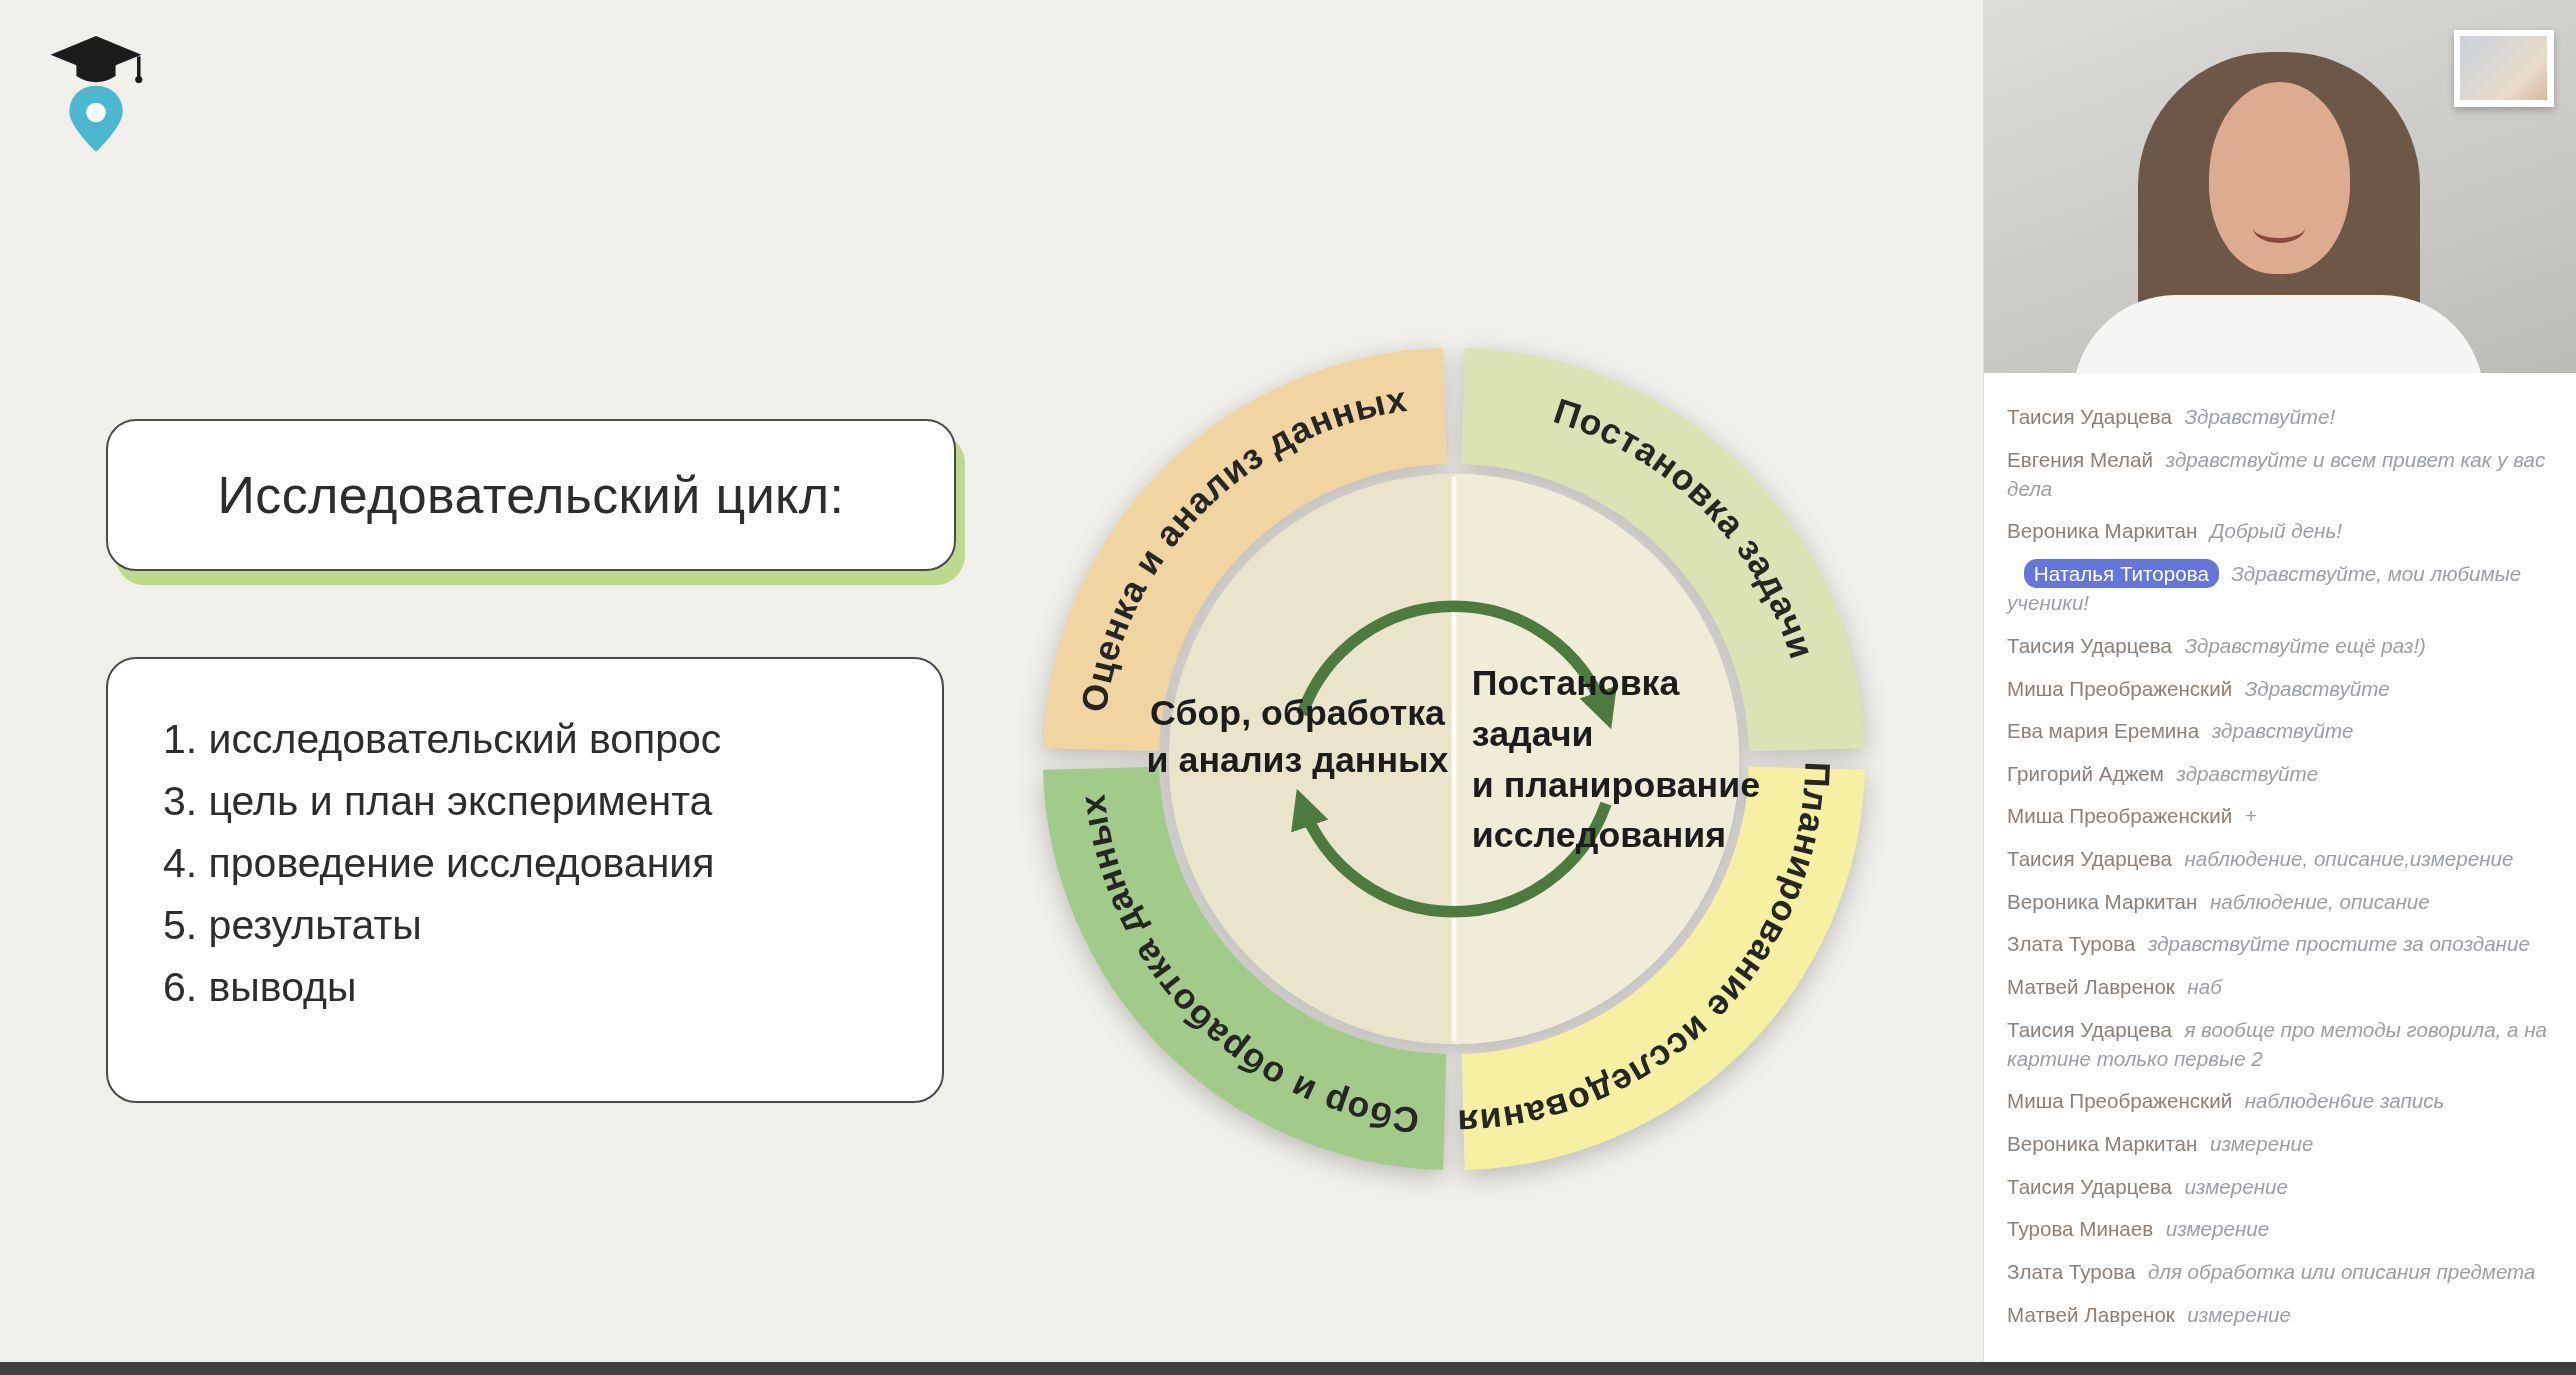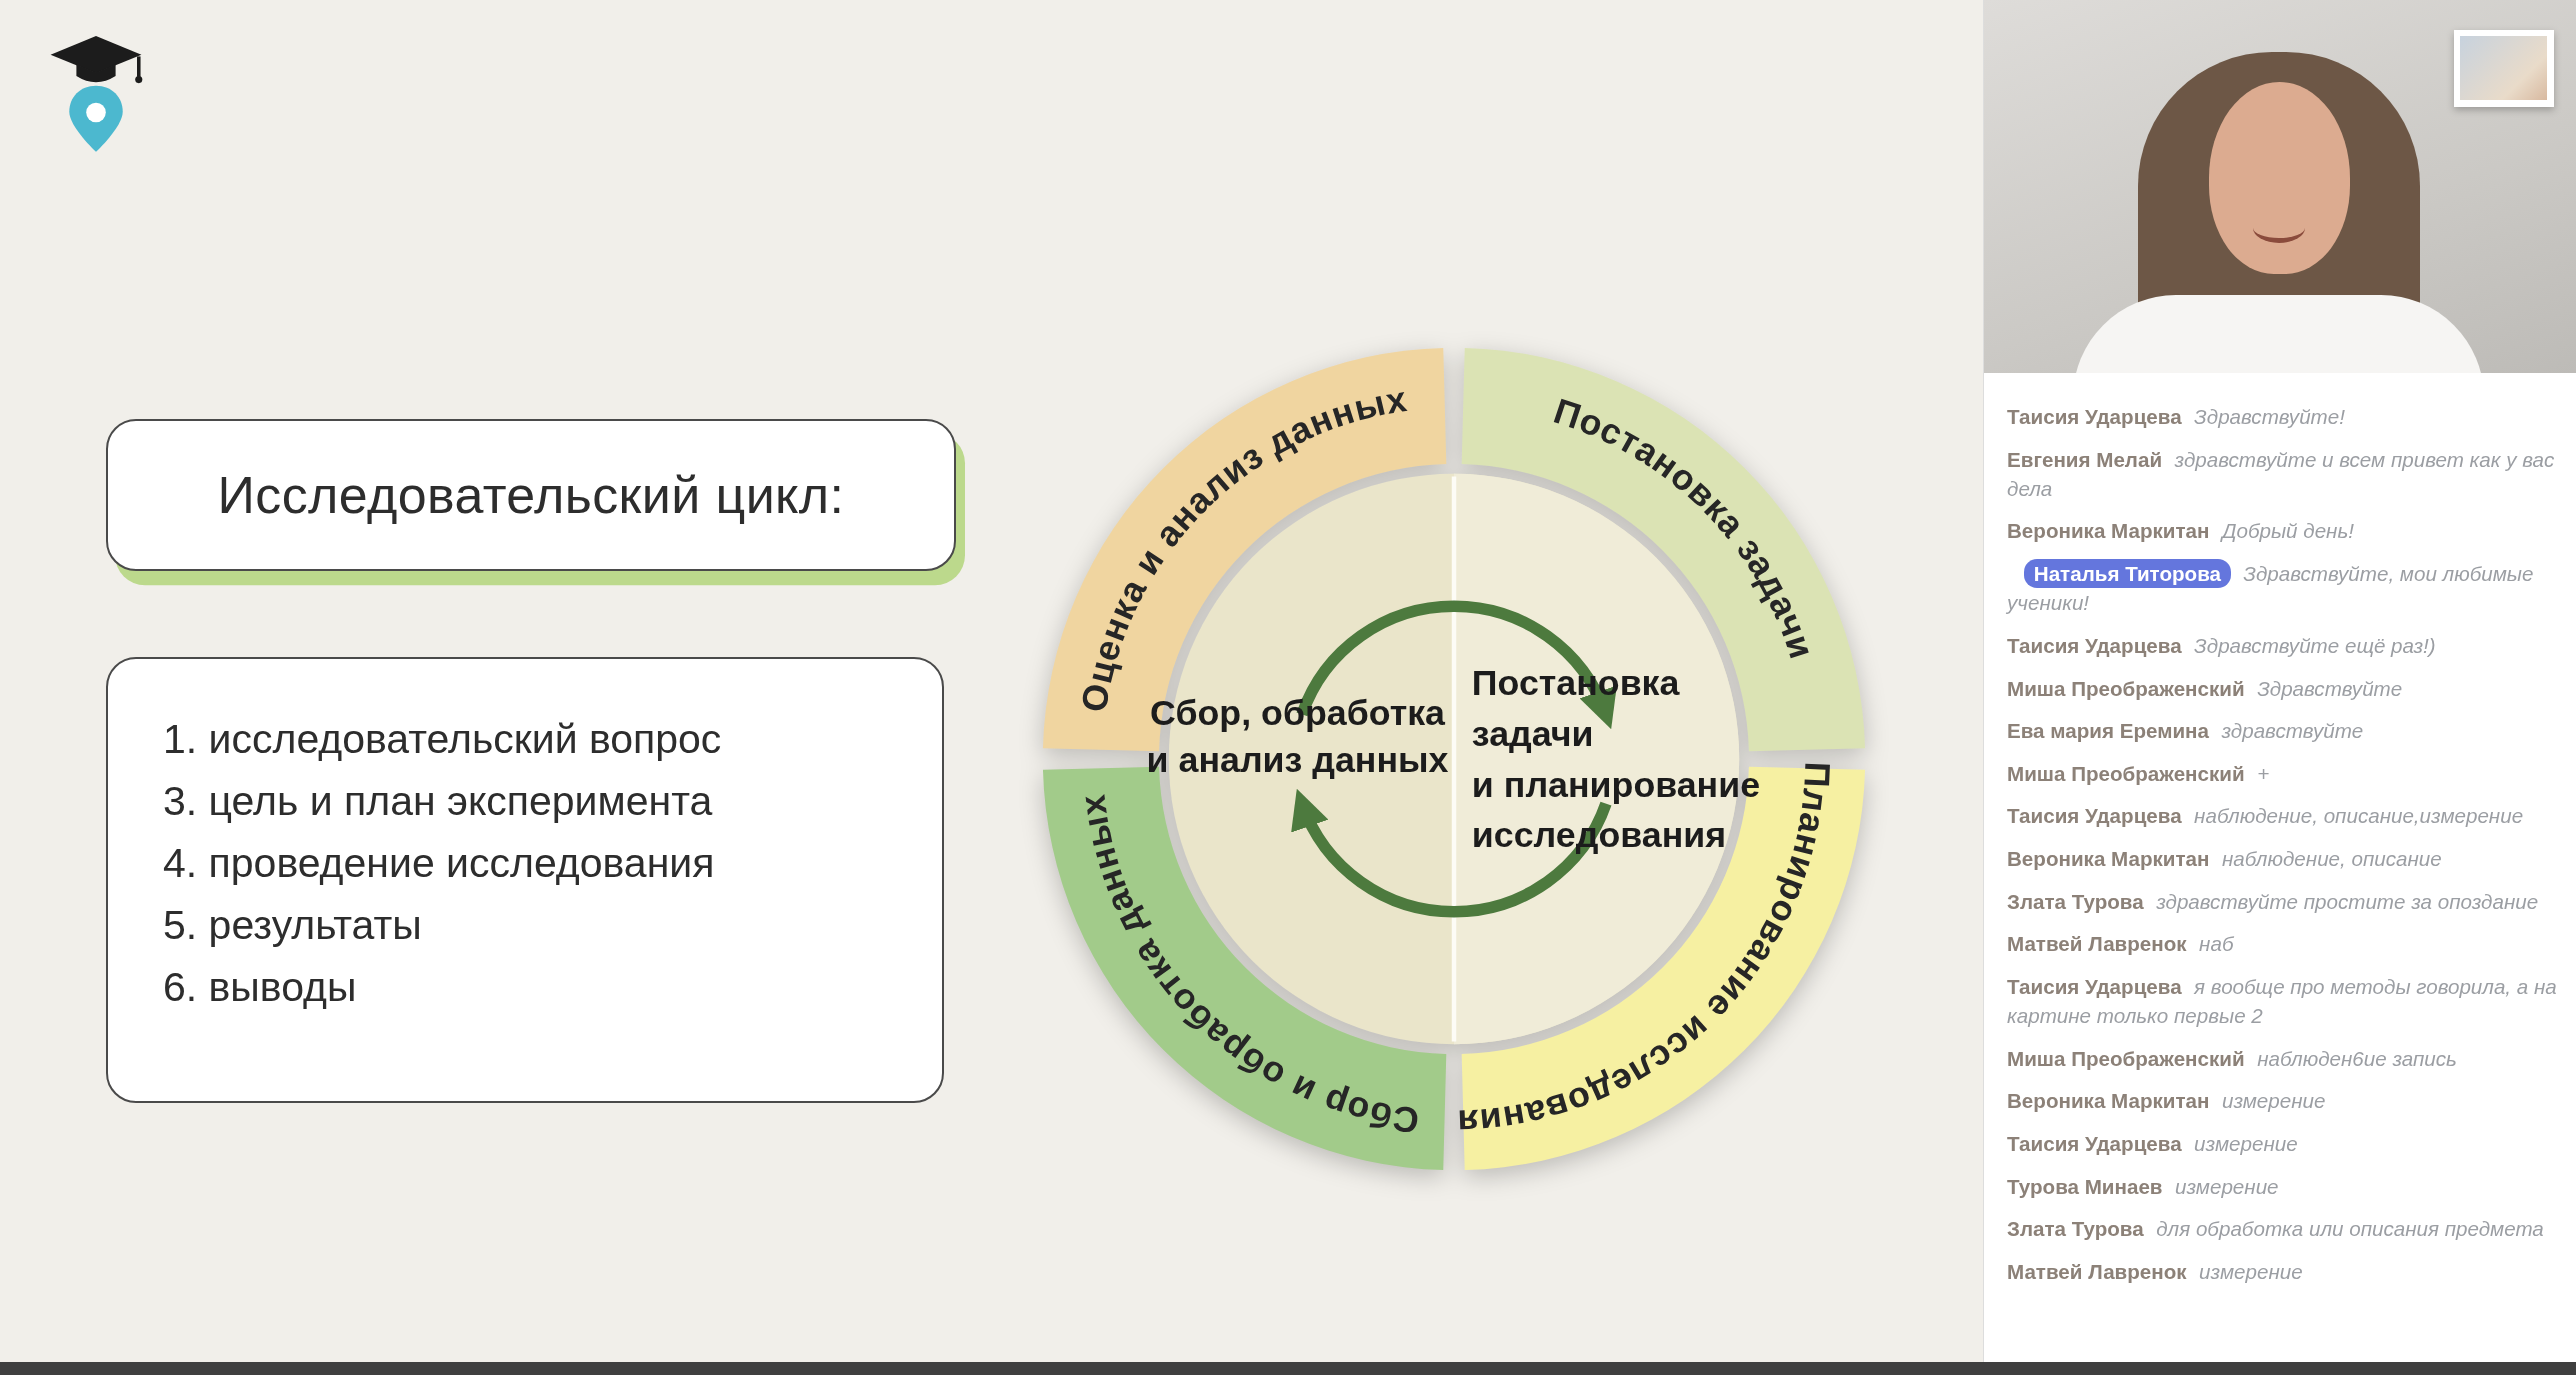--- a/index.html
+++ b/index.html
@@ -53,21 +53,21 @@
     position:absolute; right:22.4px; top:29.5px; width:100px; height:77px;
     background:#ffffff; box-shadow:0 2.7px 7.2px rgba(0,0,0,0.25); padding:6.3px; box-sizing:border-box;
   }
   .frame-inner { width:100%; height:100%; background:linear-gradient(135deg,#c7d2de 0%, #e9dbc9 70%, #d8b9a0 100%); }
 
   .chat {
     position:absolute; top:373px; left:0; right:0; bottom:14.3px;
     padding:29px 16px 0 23px; overflow:hidden; background:#ffffff;
   }
   .msg { font-size:20.6px; line-height:1.42; margin-bottom:13.4px; }
-  .msg-name { font-weight:700; color:#8c8178; margin-right:12.5px; }
+  .msg-name { font-weight:400; color:#8c8178; margin-right:12.5px; }
   .msg-name.hl { background:#6476dd; color:#ffffff; padding:2.7px 9.8px; border-radius:13px;margin-left:17px; }
   .msg-text { color:#9b9ea3;font-style:italic; }
 
   .bottom-bar { position:absolute; left:0; bottom:0; width:2576px; height:14.3px; background:#3f3f3f; z-index:5; }
 </style>
 </head>
 <body>
 
 <div class="app">
 
@@ -156,20 +156,21 @@
     </div>
 
     <div class="chat">
         <div class="msg"><span class="msg-name">Таисия Ударцева</span><span class="msg-text">Здравствуйте!</span></div>
         <div class="msg"><span class="msg-name">Евгения Мелай</span><span class="msg-text">здравствуйте и всем привет как у вас дела</span></div>
         <div class="msg"><span class="msg-name">Вероника Маркитан</span><span class="msg-text">Добрый день!</span></div>
         <div class="msg"><span class="msg-name hl">Наталья Титорова</span><span class="msg-text">Здравствуйте, мои любимые ученики!</span></div>
         <div class="msg"><span class="msg-name">Таисия Ударцева</span><span class="msg-text">Здравствуйте ещё раз!)</span></div>
         <div class="msg"><span class="msg-name">Миша Преображенский</span><span class="msg-text">Здравствуйте</span></div>
         <div class="msg"><span class="msg-name">Ева мария Еремина</span><span class="msg-text">здравствуйте</span></div>
+        <div class="msg"><span class="msg-name">Григорий Аджем</span><span class="msg-text">здравствуйте</span></div>
         <div class="msg"><span class="msg-name">Миша Преображенский</span><span class="msg-text">+</span></div>
         <div class="msg"><span class="msg-name">Таисия Ударцева</span><span class="msg-text">наблюдение, описание,измерение</span></div>
         <div class="msg"><span class="msg-name">Вероника Маркитан</span><span class="msg-text">наблюдение, описание</span></div>
         <div class="msg"><span class="msg-name">Злата Турова</span><span class="msg-text">здравствуйте простите за опоздание</span></div>
         <div class="msg"><span class="msg-name">Матвей Лавренок</span><span class="msg-text">наб</span></div>
         <div class="msg"><span class="msg-name">Таисия Ударцева</span><span class="msg-text">я вообще про методы говорила, а на картине только первые 2</span></div>
         <div class="msg"><span class="msg-name">Миша Преображенский</span><span class="msg-text">наблюден6ие запись</span></div>
         <div class="msg"><span class="msg-name">Вероника Маркитан</span><span class="msg-text">измерение</span></div>
         <div class="msg"><span class="msg-name">Таисия Ударцева</span><span class="msg-text">измерение</span></div>
         <div class="msg"><span class="msg-name">Турова Минаев</span><span class="msg-text">измерение</span></div>

